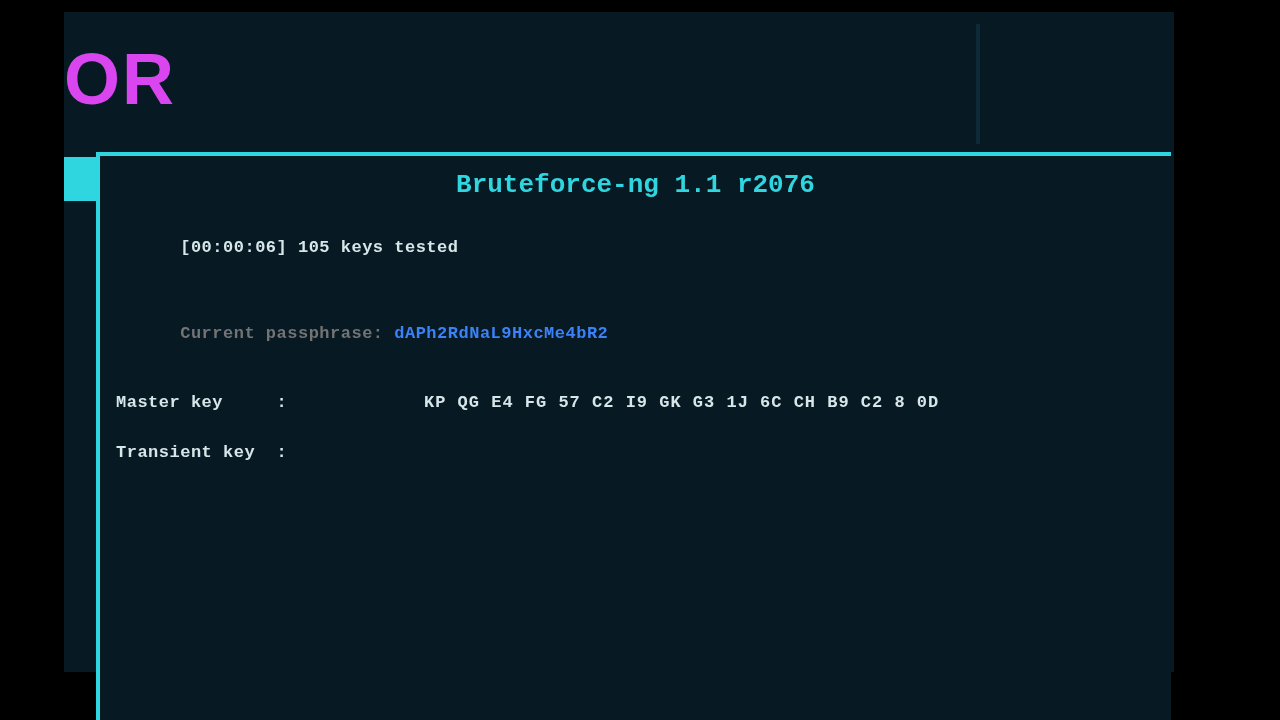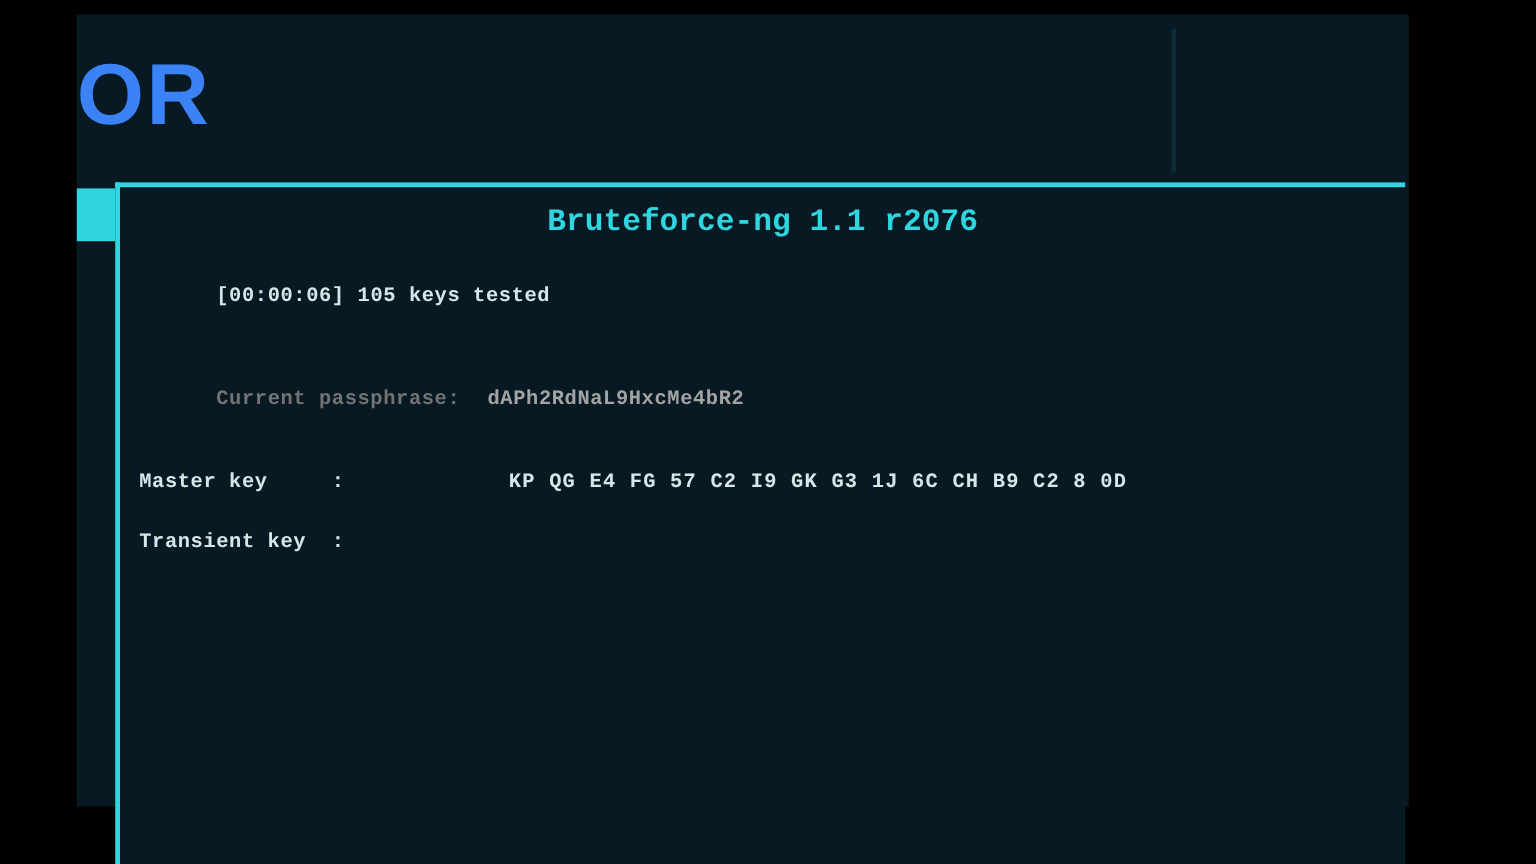--- a/index.html
+++ b/index.html
@@ -18,21 +18,21 @@
     height: 660px;
     background: #071a24;
   }
   .logo-fragment {
     position: absolute;
     left: 0;
     top: 26px;
     font-size: 72px;
     font-weight: 900;
     letter-spacing: 2px;
-    color: #3b82f6;
+    color: #d946ef;
     font-family: Arial, sans-serif;
   }
   .tab-stub {
     position: absolute;
     left: 0;
     top: 145px;
     width: 32px;
     height: 44px;
     background: #2fd6e0;
   }
@@ -58,21 +58,21 @@
     font-weight: bold;
   }
   .line {
     white-space: pre;
     color: #d7e6e8;
     font-size: 17px;
     line-height: 1.15;
     letter-spacing: 0.5px;
   }
   .label-pass { color: #737373; }
-  .pass-val { color: #a3a3a3; margin-left: 12px; }
+  .pass-val { color: #3b82f6; }
   .kv { display: flex; margin-top: 30px; gap: 48px; }
   .kv-label { width: 260px; white-space: pre; }
   .kv-rows { display: flex; flex-direction: column; }
   .kv-row { white-space: pre; letter-spacing: 1px; }
   .close-btn {
     position: absolute;
     right: 36px;
     bottom: 6px;
     font-size: 48px;
     font-weight: 400;

